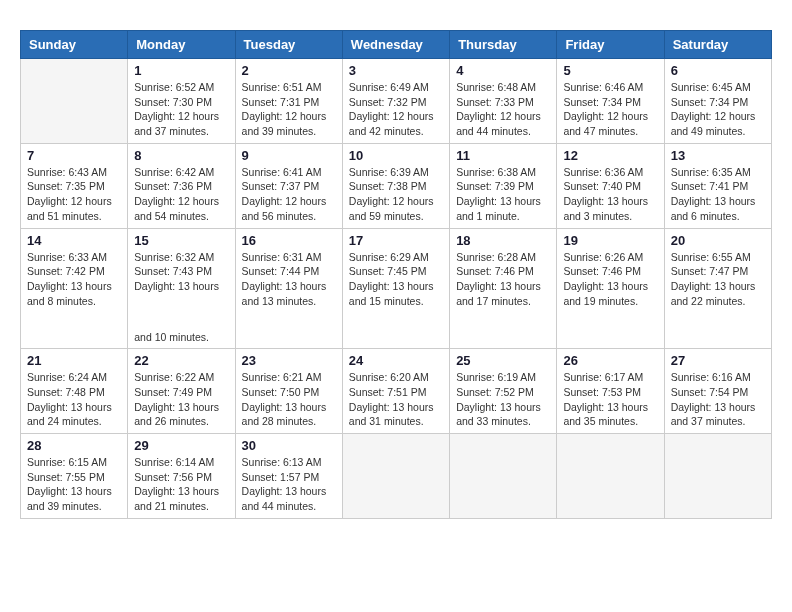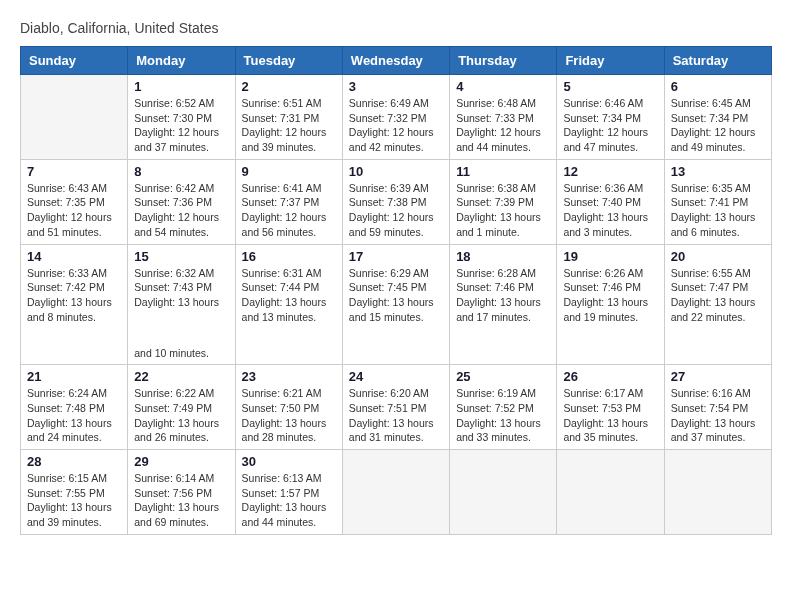--- a/index.html
+++ b/index.html
@@ -82,21 +82,20 @@
       color: #333;
       font-size: 10.5px;
       line-height: 1.4;
     }
   </style>
 </head>
 <body>
 
 <div class="header">
   <div class="title-block">
-    <div class="location">Diablo, California, United States</div>
   </div>
 </div>
 
 <table class="calendar">
   <thead>
     <tr>
     <th>Sunday</th>
         <th>Monday</th>
         <th>Tuesday</th>
         <th>Wednesday</th>
@@ -367,21 +366,21 @@
             <span style="display: block;">Daylight: 13 hours</span>
             <span style="display: block;">and 39 minutes.</span>
           </div>
         </td>
         <td>
           <span class="day-number">29</span>
           <div class="day-info">
             <span style="display: block;">Sunrise: 6:14 AM</span>
             <span style="display: block;">Sunset: 7:56 PM</span>
             <span style="display: block;">Daylight: 13 hours</span>
-            <span style="display: block;">and 69 minutes.</span>
+            <span style="display: block;">and 21 minutes.</span>
           </div>
         </td>
         <td>
           <span class="day-number">30</span>
           <div class="day-info">
             <span style="display: block;">Sunrise: 6:13 AM</span>
             <span style="display: block;">Sunset: 1:57 PM</span>
             <span style="display: block;">Daylight: 13 hours</span>
             <span style="display: block;">and 44 minutes.</span>
           </div>

